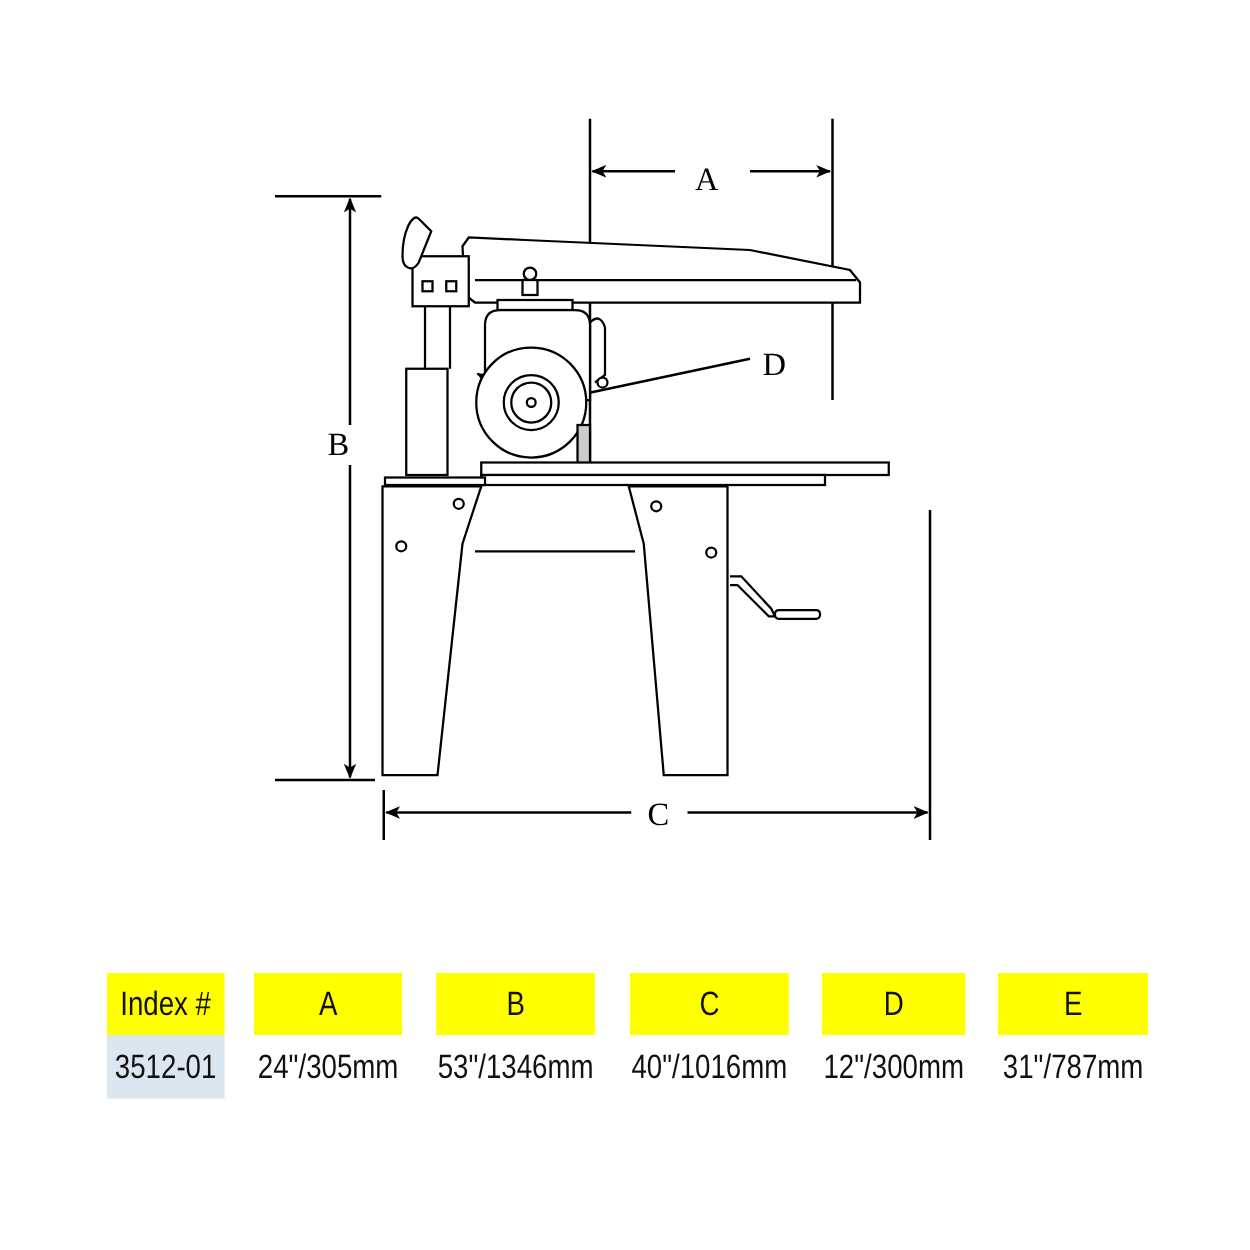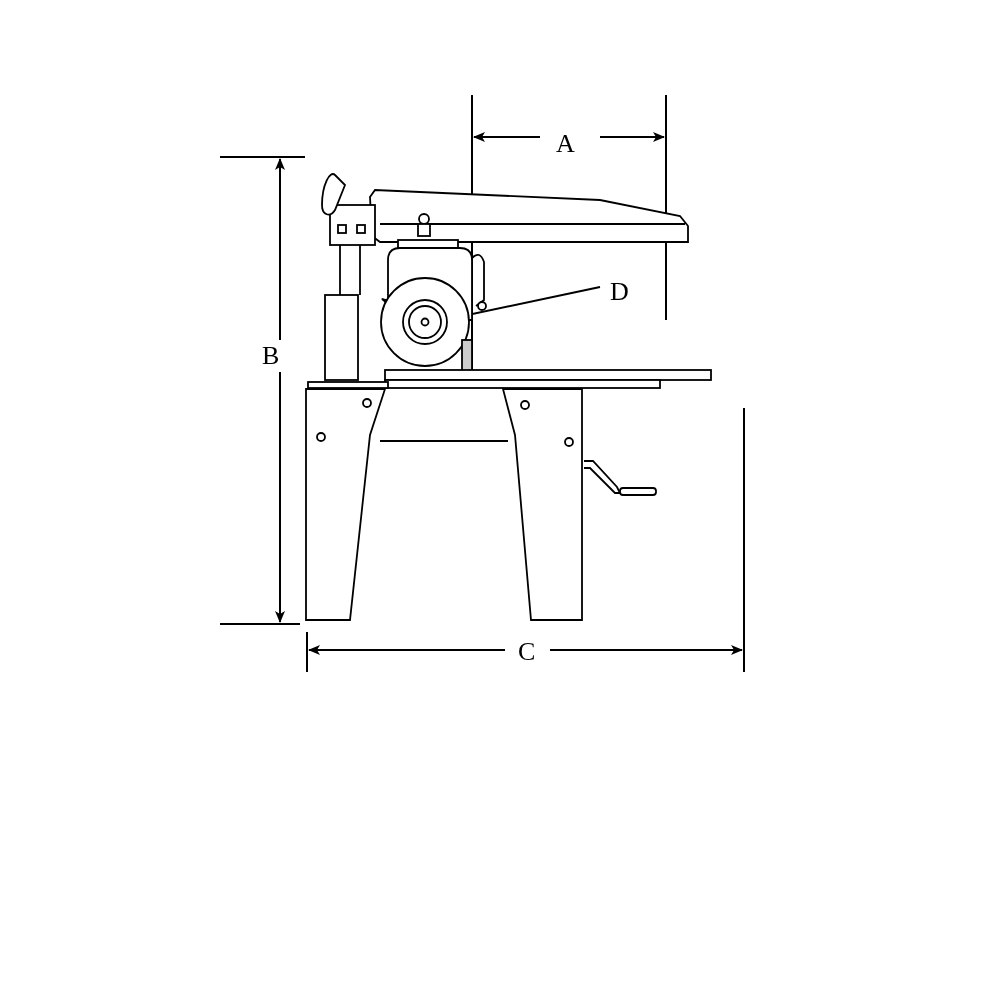--- a/index.html
+++ b/index.html
@@ -97,14 +97,30 @@
     </g>
   </g>
   <text class="dimlabel" x="556" y="152">A</text>
   <text class="dimlabel" x="262" y="364">B</text>
   <text class="dimlabel" x="518" y="660">C</text>
   <text class="dimlabel" x="610" y="300">D</text>
 </svg>
 
 <table id="spec-table">
   <tbody>
+      <tr class="hdr">
+    <td class="model c0">Index #</td>
+    <td class="c1">A</td>
+    <td class="c2">B</td>
+    <td class="c3">C</td>
+    <td class="c4">D</td>
+    <td class="c5">E</td>
+  </tr>
+  <tr class="row">
+    <td class="model">3512-01</td>
+    <td>24"/305mm</td>
+    <td>53"/1346mm</td>
+    <td>40"/1016mm</td>
+    <td>12"/300mm</td>
+    <td>31"/787mm</td>
+  </tr>
 </tbody>
   </table>
 
 </body></html>

